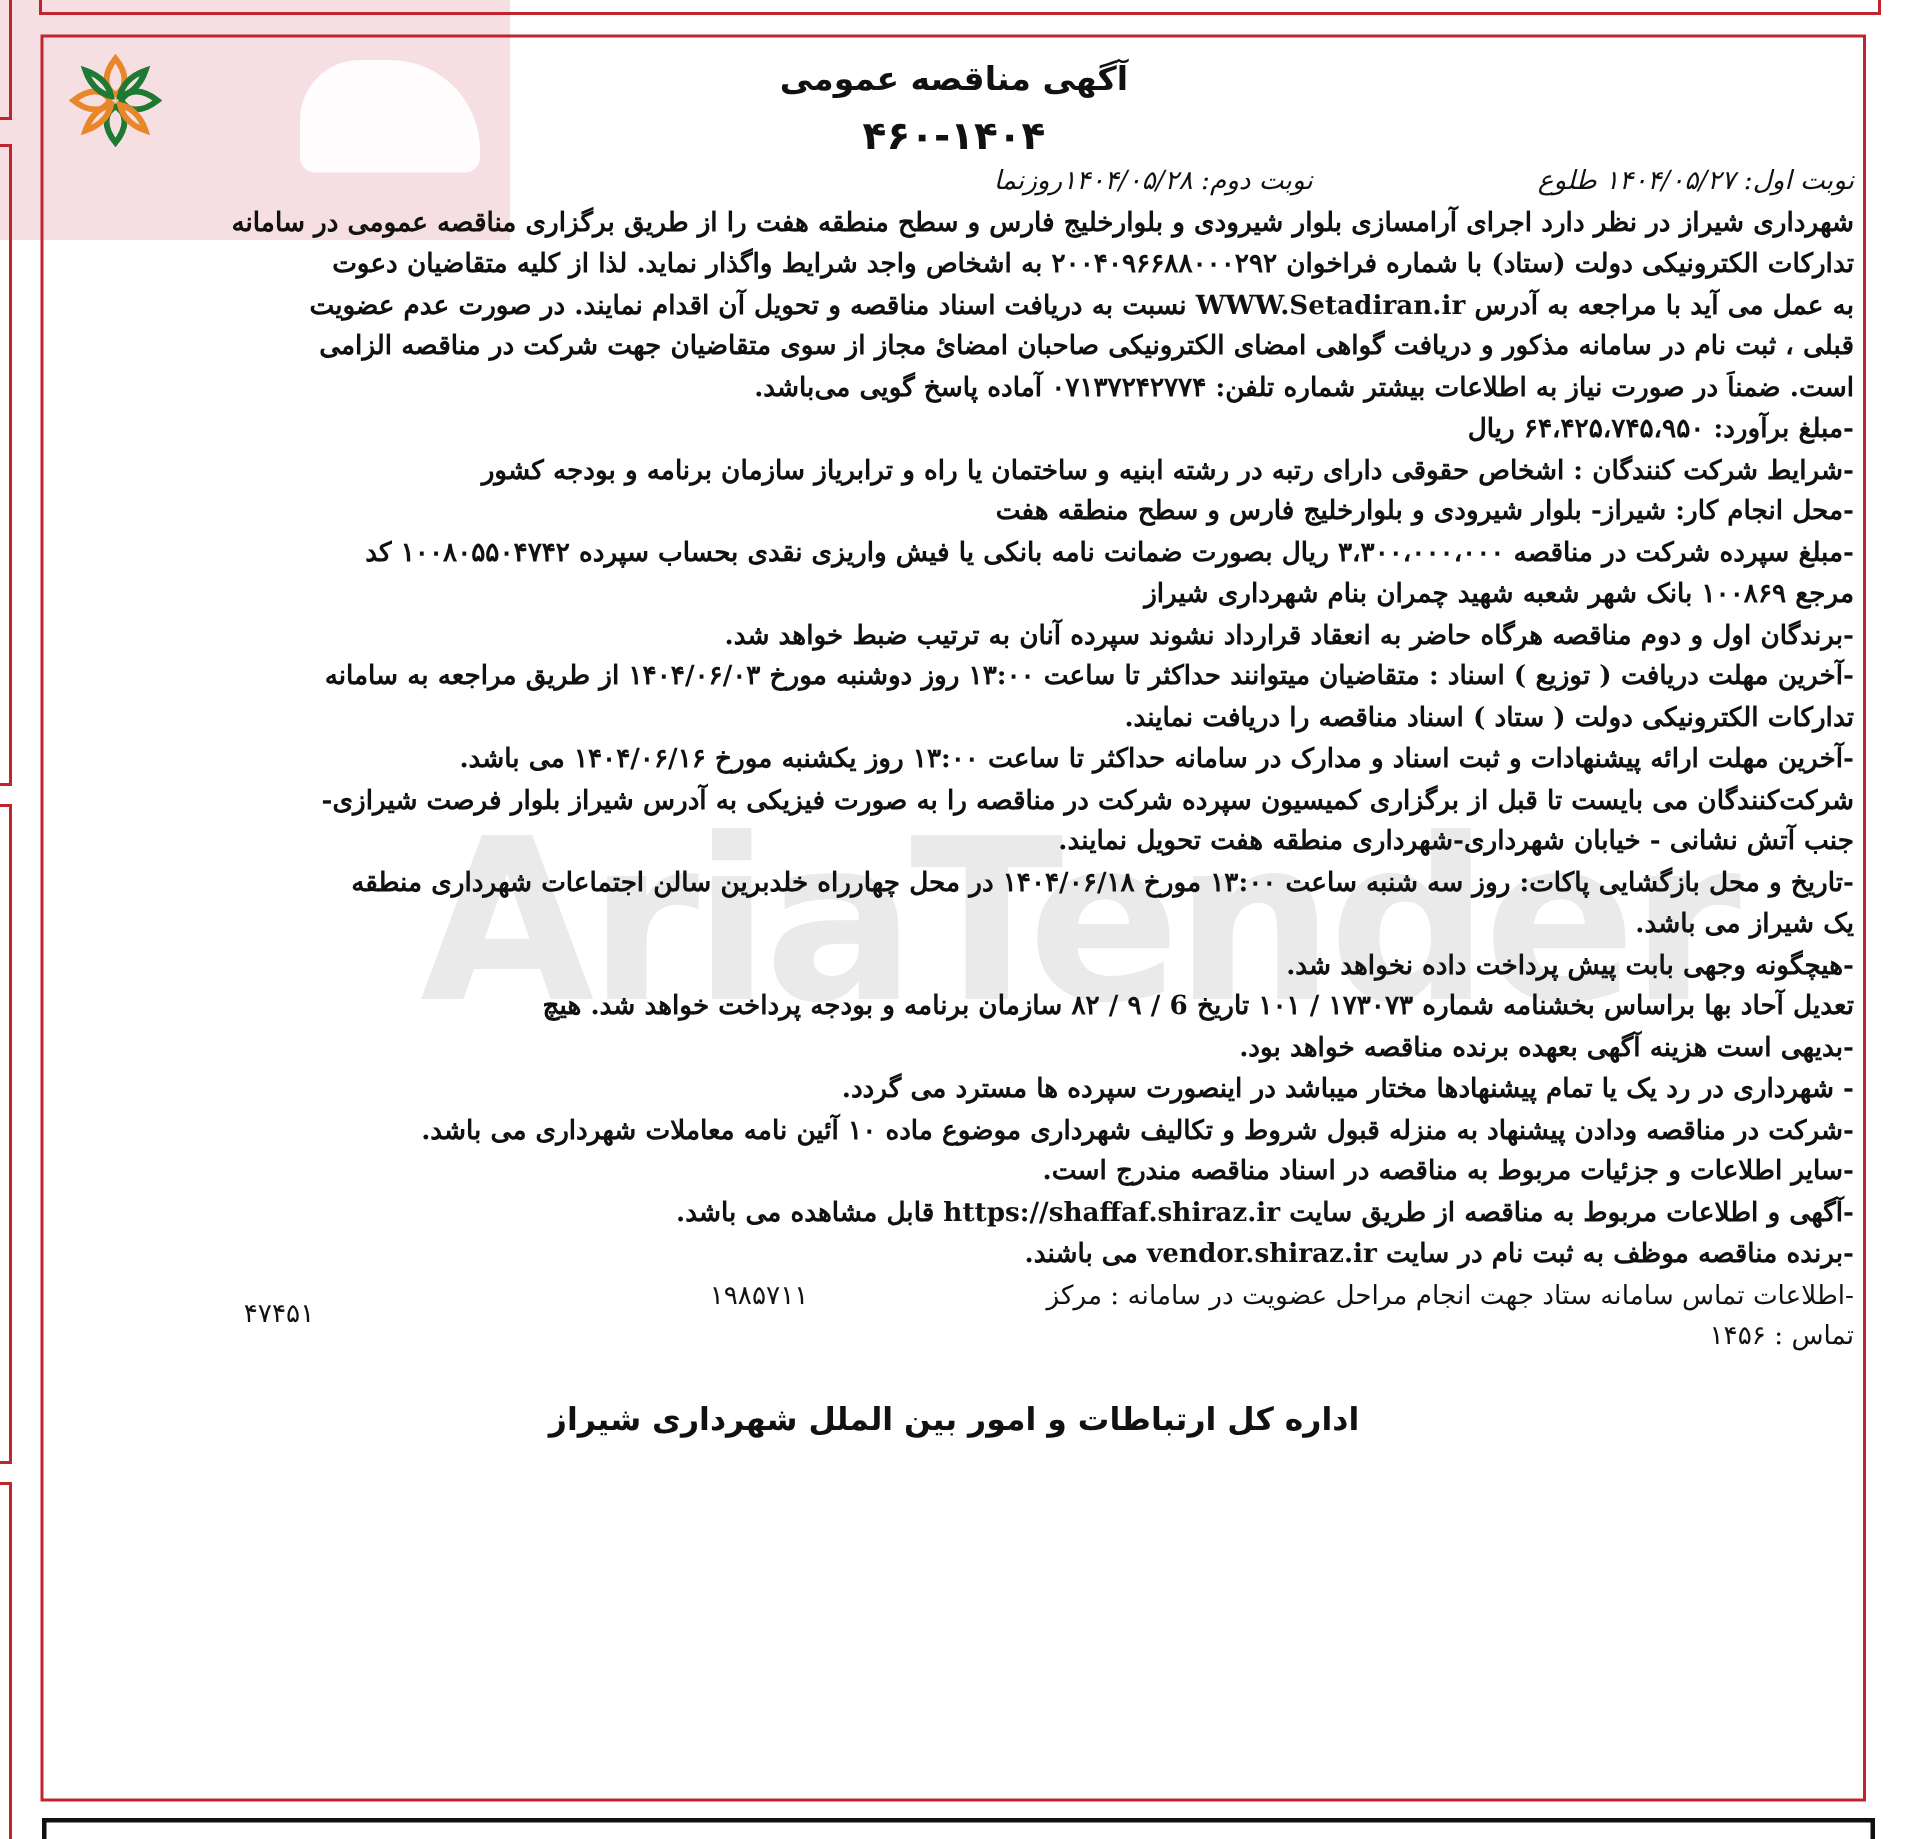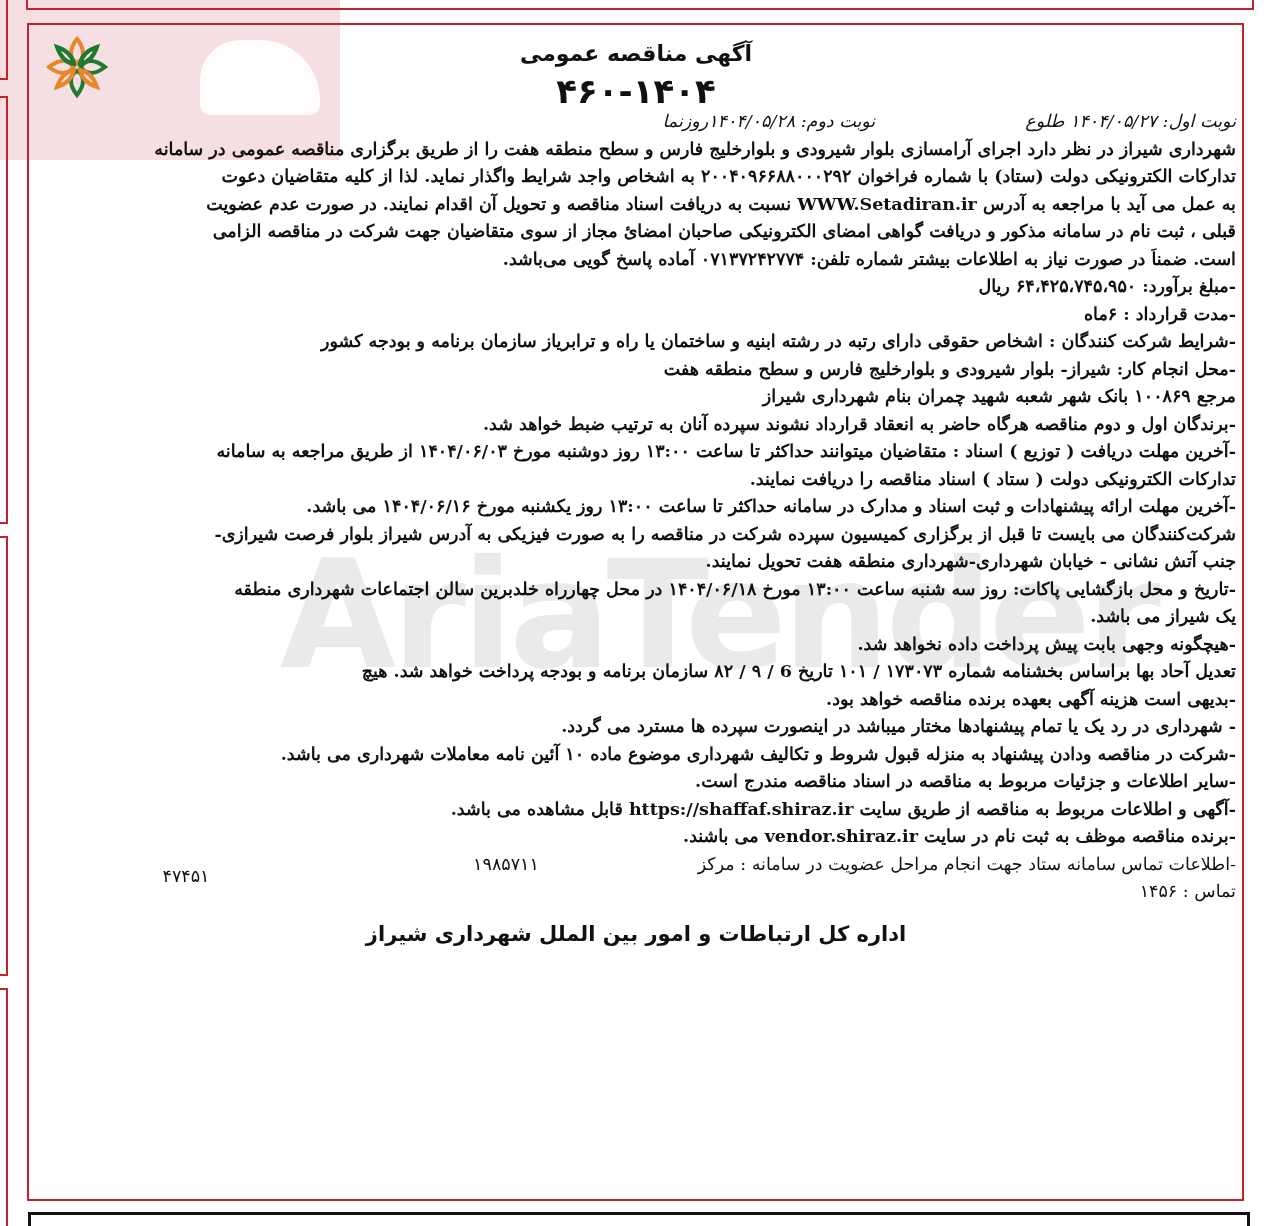--- a/index.html
+++ b/index.html
@@ -41,30 +41,30 @@
   }
   .logo {
     position:absolute; left:42px; top:35px; width:70px; height:65px; z-index:3;
   }
   .content {
     position:absolute; left:36px; top:36px; width:1200px; z-index:3;
     direction:rtl; text-align:right;
     font-size:17.5px; line-height:27.5px; font-weight:bold;
   }
   .title { text-align:center; font-family:"DejaVu Sans", sans-serif; font-weight:bold; font-size:22px; line-height:36px; margin-bottom:2px;}
-  .number { text-align:center; font-family:"DejaVu Sans", sans-serif; font-weight:bold; font-size:34px; line-height:34px; }
+  .number { text-align:center; font-family:"DejaVu Sans", sans-serif; font-weight:bold; font-size:26px; line-height:34px; }
   .issue-row { display:flex; justify-content:flex-start; font-weight:normal; }
   .issue-row span { margin-left:150px;font-style:italic; }
   .para { text-align:justify; text-align-last:right; }
   .line { display:block; white-space:nowrap; overflow:hidden; }
   .contact-row { display:flex; font-weight:normal; }
   .contact-row .c1 { width:560px; }
   .contact-row .c2 { width:340px; text-align:center;}
   .contact-row .c3 { flex:1; text-align:center;margin-top:12px;}
-  .footer { text-align:center; font-family:"DejaVu Sans", sans-serif; font-weight:bold; font-size:21px; line-height:40px; margin-top:8px;}
+  .footer { text-align:center; font-family:"DejaVu Sans", sans-serif; font-weight:bold; font-size:21px; line-height:40px; margin-top:20px;}
 </style>
 </head>
 <body>
 
 <div class="wm-pink"></div>
 <div class="wm-red-shape"></div>
 <div class="watermark">AriaTender</div>
 
 <div class="frame-top"></div>
 <div class="frame-left-1"></div>
@@ -103,23 +103,23 @@
   <div class="para">
     <span class="line">شهرداری شیراز در نظر دارد اجرای آرامسازی بلوار شیرودی و بلوارخلیج فارس و سطح منطقه هفت را از طریق برگزاری مناقصه عمومی در سامانه</span>
     <span class="line">تدارکات الکترونیکی دولت (ستاد) با شماره فراخوان ۲۰۰۴۰۹۶۶۸۸۰۰۰۲۹۲ به اشخاص واجد شرایط واگذار نماید. لذا از کلیه متقاضیان دعوت</span>
     <span class="line">به عمل می آید با مراجعه به آدرس WWW.Setadiran.ir نسبت به دریافت اسناد مناقصه و تحویل آن اقدام نمایند. در صورت عدم عضویت</span>
     <span class="line">قبلی ، ثبت نام در سامانه مذکور و دریافت گواهی امضای الکترونیکی صاحبان امضائ مجاز از سوی متقاضیان جهت شرکت در مناقصه الزامی</span>
     <span class="line">است. ضمناَ در صورت نیاز به اطلاعات بیشتر شماره تلفن: ۰۷۱۳۷۲۴۲۷۷۴ آماده پاسخ گویی می‌باشد.</span>
   </div>
 
   <div>
     <span class="line">-مبلغ برآورد: ۶۴،۴۲۵،۷۴۵،۹۵۰ ریال</span>
-    <span class="line">-مدت قرارداد : ۶ماه</span>
     <span class="line">-شرایط شرکت کنندگان : اشخاص حقوقی دارای رتبه در رشته ابنیه و ساختمان یا راه و ترابریاز سازمان برنامه و بودجه کشور</span>
     <span class="line">-محل انجام کار: شیراز- بلوار شیرودی و بلوارخلیج فارس و سطح منطقه هفت</span>
+    <span class="line">-مبلغ سپرده شرکت در مناقصه ۳،۳۰۰،۰۰۰،۰۰۰ ریال بصورت ضمانت نامه بانکی یا فیش واریزی نقدی بحساب سپرده ۱۰۰۸۰۵۵۰۴۷۴۲ کد</span>
     <span class="line">مرجع ۱۰۰۸۶۹ بانک شهر شعبه شهید چمران بنام شهرداری شیراز</span>
     <span class="line">-برندگان اول و دوم مناقصه هرگاه حاضر به انعقاد قرارداد نشوند سپرده آنان به ترتیب ضبط خواهد شد.</span>
     <span class="line">-آخرین مهلت دریافت ( توزیع ) اسناد : متقاضیان میتوانند حداکثر تا ساعت ۱۳:۰۰ روز دوشنبه مورخ ۱۴۰۴/۰۶/۰۳ از طریق مراجعه به سامانه</span>
     <span class="line">تدارکات الکترونیکی دولت ( ستاد ) اسناد مناقصه را دریافت نمایند.</span>
     <span class="line">-آخرین مهلت ارائه پیشنهادات و ثبت اسناد و مدارک در سامانه حداکثر تا ساعت ۱۳:۰۰ روز یکشنبه مورخ ۱۴۰۴/۰۶/۱۶ می باشد.</span>
     <span class="line">شرکت‌کنندگان می بایست تا قبل از برگزاری کمیسیون سپرده شرکت در مناقصه را به صورت فیزیکی به آدرس شیراز بلوار فرصت شیرازی-</span>
     <span class="line">جنب آتش نشانی - خیابان شهرداری-شهرداری منطقه هفت تحویل نمایند.</span>
     <span class="line">-تاریخ و محل بازگشایی پاکات: روز سه شنبه ساعت  ۱۳:۰۰ مورخ ۱۴۰۴/۰۶/۱۸ در محل چهارراه خلدبرین سالن اجتماعات شهرداری منطقه</span>
     <span class="line">یک شیراز می باشد.</span>
     <span class="line">-هیچگونه وجهی بابت پیش پرداخت داده نخواهد شد.</span>

